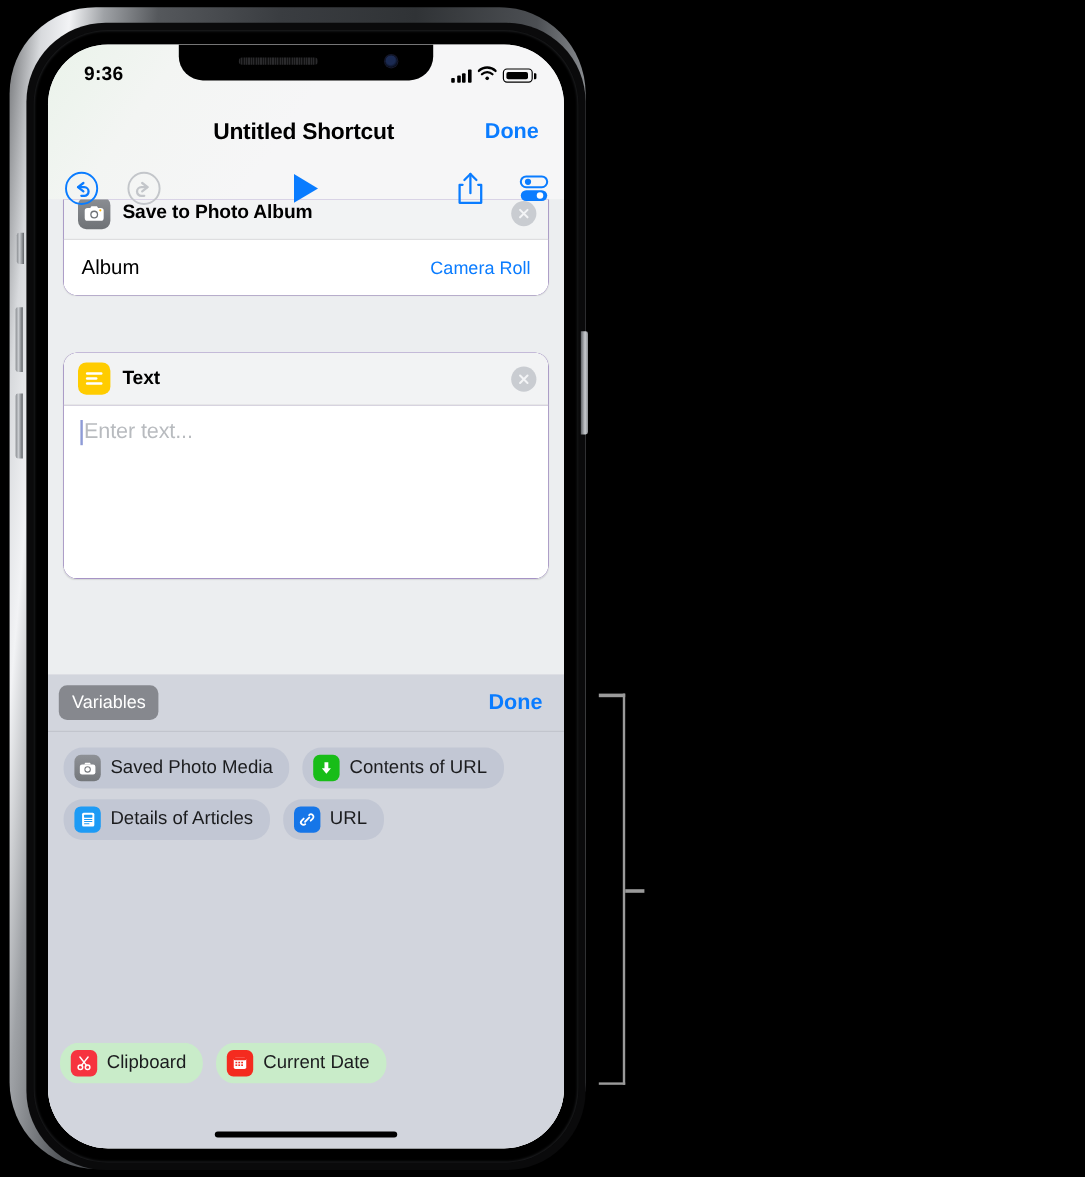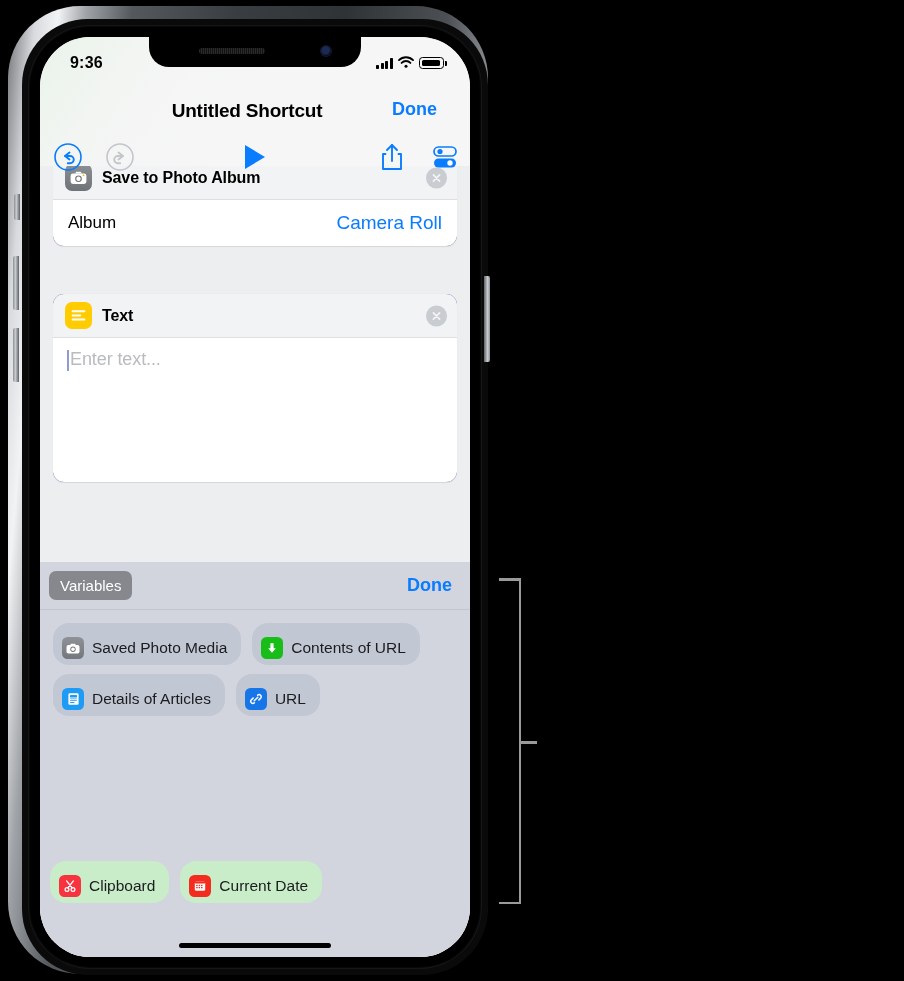--- a/index.html
+++ b/index.html
@@ -85,21 +85,21 @@
   .battery::after { content:""; position:absolute; right:-3.6px; top:3.2px; width:2px; height:4.4px; background:#000; border-radius:0 1px 1px 0; }
   .battery i { position: absolute; left: 1.6px; top: 1.6px; bottom: 1.6px; width: 18.5px; background:#000; border-radius: 1.6px; display:block; }
 
   
   .navbar {
     position: absolute; top: 0; left: 0; right: 0; height: 129px;
     background: linear-gradient(125deg, #eaf3ea 0%, #f3f5f3 22%, #f6f6f7 48%, #f6f6f7 100%);
     z-index: 20;
   }
   .nav-title-row {
-    position: absolute; top: 58px; left: 0; right: 16px; height: 32px;
+    position: absolute; top: 58px; left: 0; right: 4px; height: 32px;
     display: flex; align-items: center;
   }
   .nav-title {
     position: absolute; left: 0; right: 0; text-align: center;
     font-size: 19px; font-weight: 700; color: #000; letter-spacing: -.2px;
   }
   .nav-done {
     position: absolute; right: 17px; top: 4px;
     font-size: 18px; color: #0a7cff; font-weight: 600;
   }
@@ -149,21 +149,21 @@
     display: flex; align-items: center; justify-content: center;
   }
   .x-btn svg { display: block; }
   .param-row {
     display: flex; align-items: center; justify-content: space-between;
     height: 46px; padding: 0 15px;
     background: #fff;
     gap: 44px;
   }
   .param-label { font-size: 17px; color: #000; }
-  .param-value { font-size: 19px; color: #0a7cff; }
+  .param-value { font-size: 15px; color: #0a7cff; }
   .text-area {
     background: #fff; padding: 11px 14px 14px 14px;
     min-height: 144px;
     display: flex; align-items: flex-start;
   }
   .caret {
     width: 2px; height: 21px; background: #8e9bd6; margin-right: 1px; margin-top: 1px;
     flex: 0 0 auto;
   }
   .placeholder { font-size: 18px; color: #b8bbbf; letter-spacing: -.1px; }
@@ -186,21 +186,21 @@
     background: #86888e; color: #fff;
     font-size: 15px; padding: 6px 11px; border-radius: 7px;
   }
   .var-done { color: #0a7cff; font-size: 18px; font-weight: 600; }
   .var-body { flex: 1 1 auto; padding: 13px 13px 0 13px; }
 
   .chip-rows { display: flex; flex-direction: column; gap: 9px; align-items: flex-start; }
   .chip-row  { display: flex; gap: 11px; align-items: center; }
   .chip {
     display: inline-flex; align-items: center; gap: 8px;
-    border-radius: 16px; padding: 14px 14px 6px 9px;
+    border-radius: 16px; padding: 6px 14px 6px 9px;
     font-size: 15.5px; color: #1b1c1e; white-space: nowrap;
   }
   .chip.magic {
     background: #fff; border-radius: 8px; padding: 7px 16px 7px 9px;
     box-shadow: 0 .5px 1.5px rgba(0,0,0,.14);
     font-size: 16px;
   }
   .chip.blue-soft { background: #c2c7d4; }
   .chip.green-soft { background: #c9ecc9; }
   .chip-ico {

